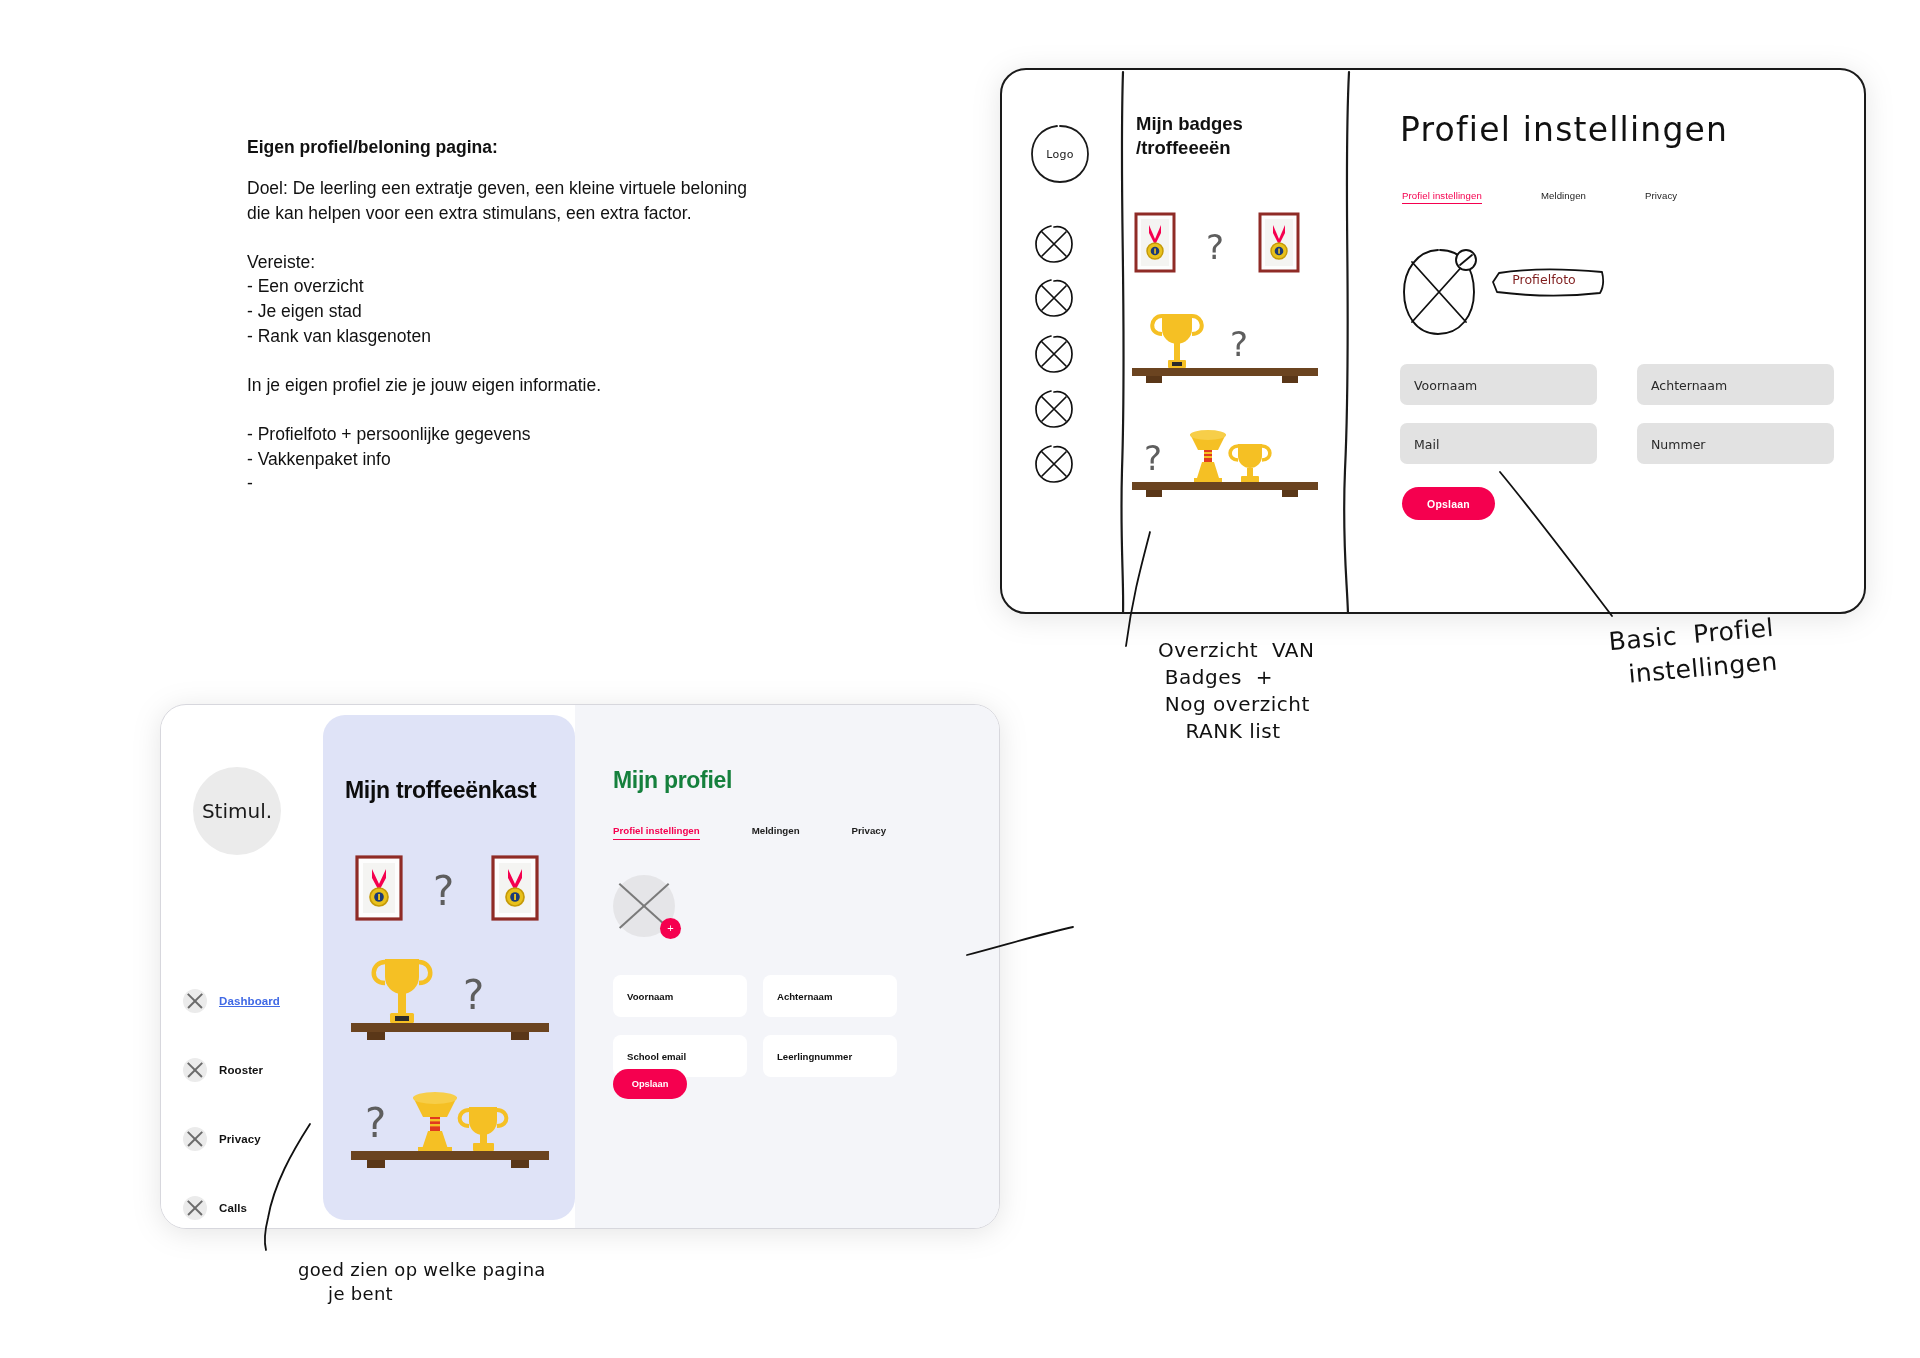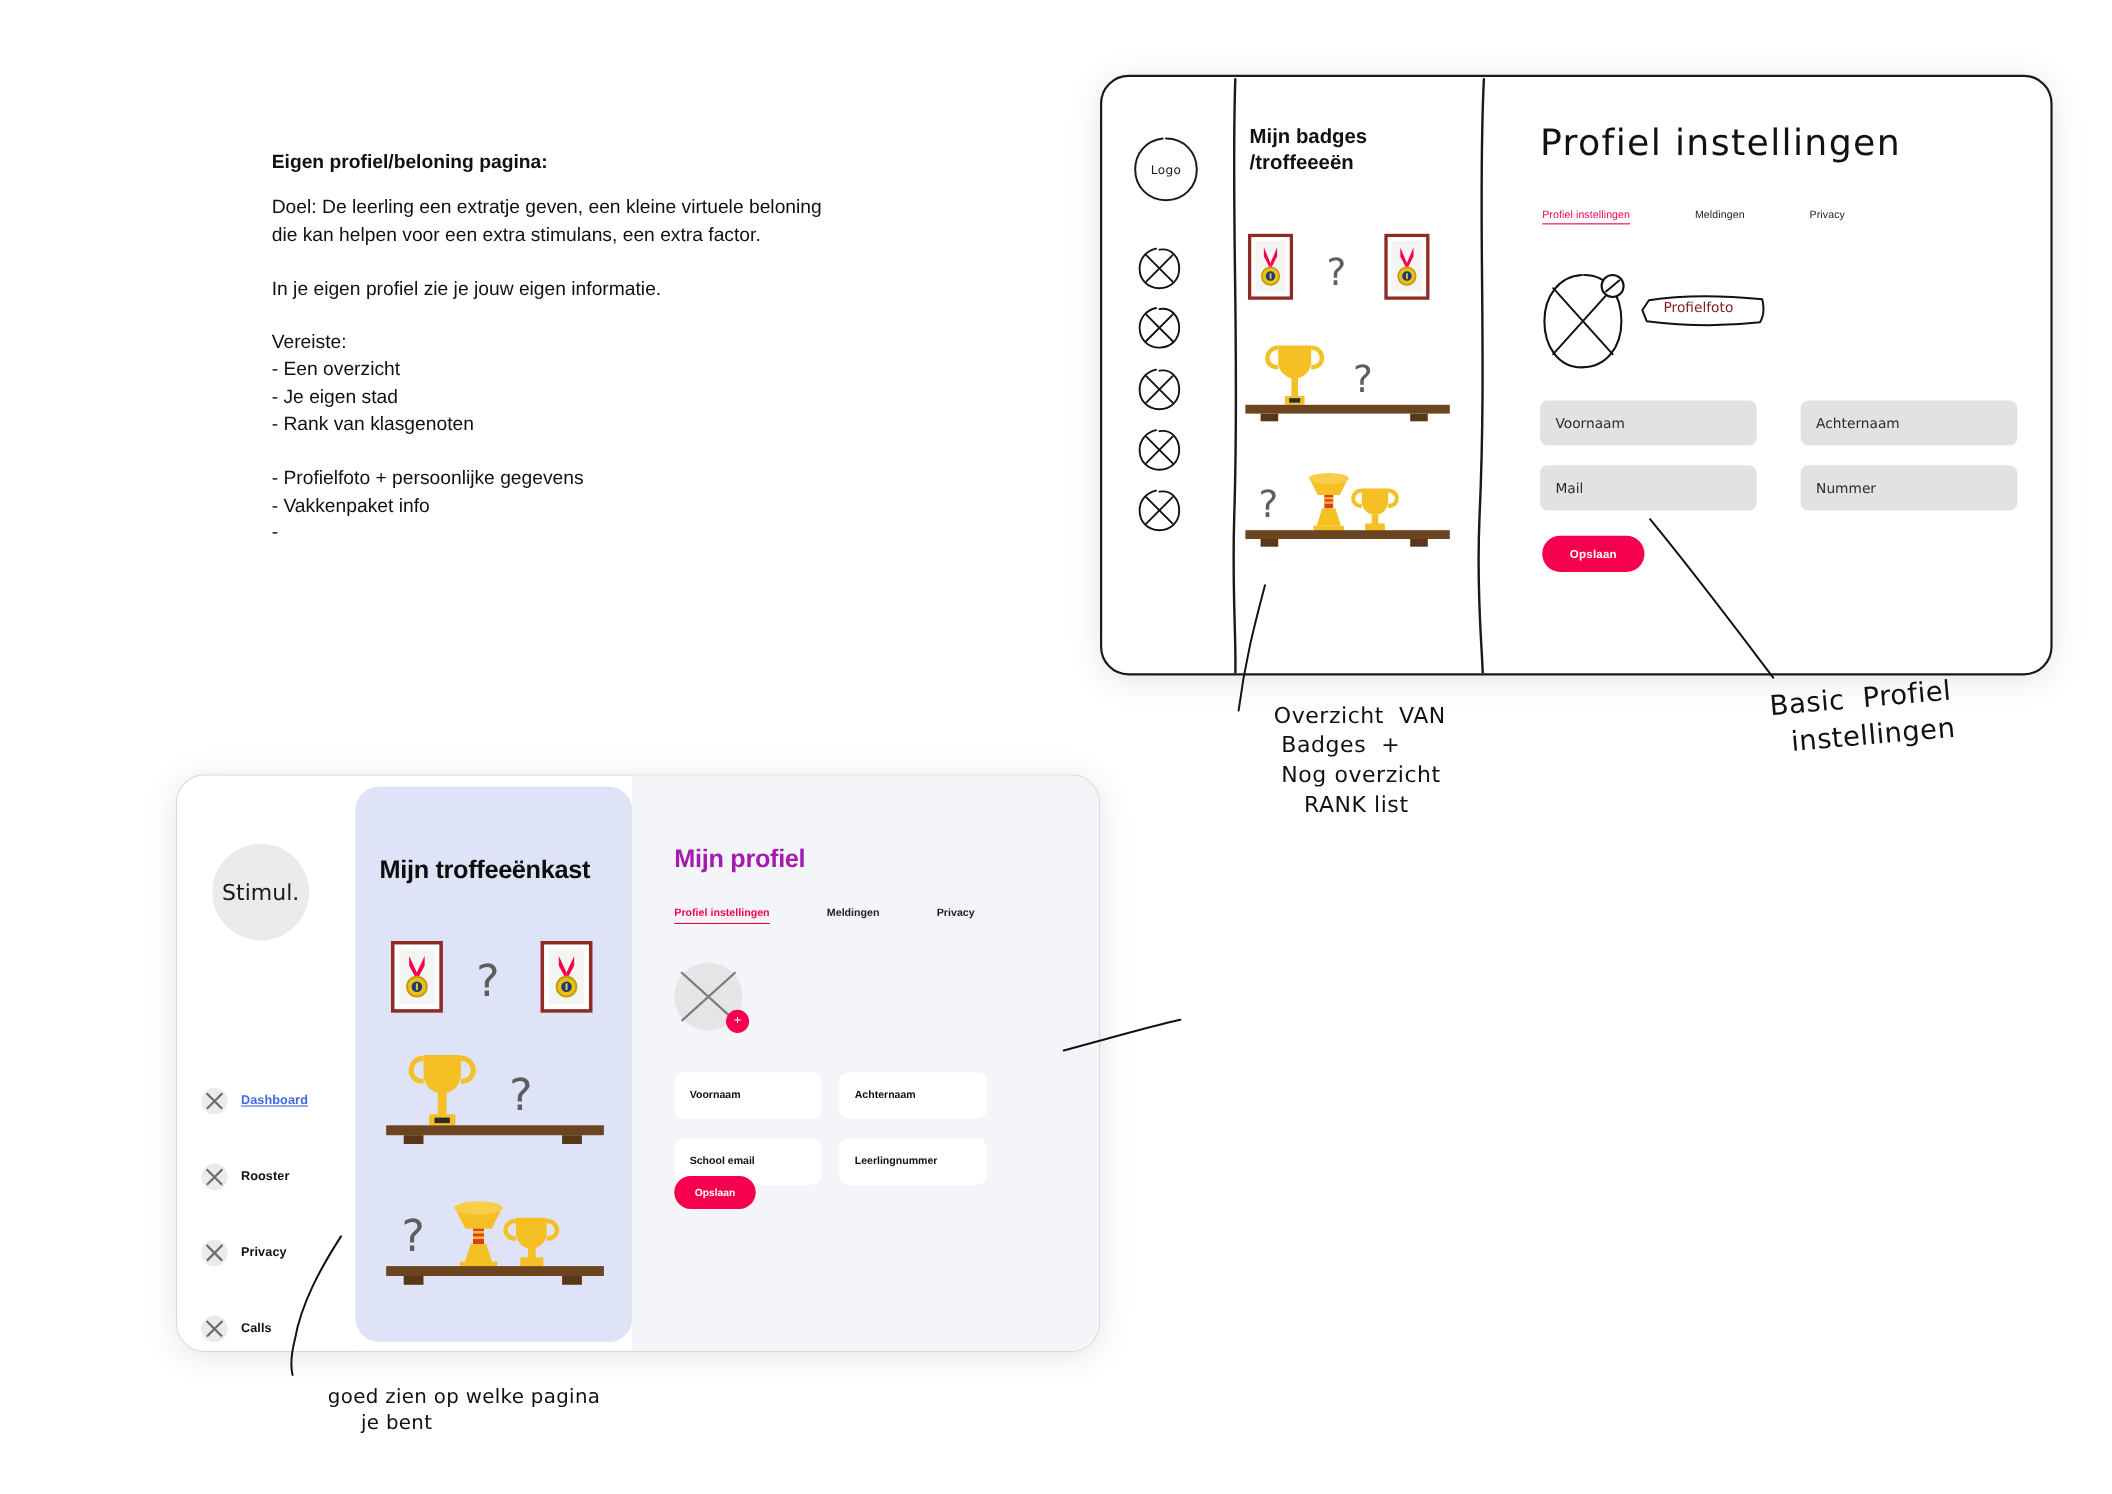--- a/index.html
+++ b/index.html
@@ -128,21 +128,21 @@
     position:absolute; left: 22px; top: 62px; width: 215px;
     font-size: 23px; font-weight: 800; color:#0d0d0d; letter-spacing:-.3px;
   }
 
   #mk-profile {
     position:absolute; left: 414px; top: 0; right: 0; height:100%;
     background:#f4f5f9;
   }
   #mk-profile h2 {
     position:absolute; left: 38px; top: 62px;
-    font-size: 23px; font-weight: 800; color:#a21caf; letter-spacing:-.3px;
+    font-size: 23px; font-weight: 800; color:#15803d; letter-spacing:-.3px;
   }
   #mk-tabs { position:absolute; left: 38px; top: 120px; display:flex; gap: 52px; }
   #mk-tabs .tab { font-size: 9.7px; font-weight:700; color:#1d1d1d; }
   #mk-tabs .tab.active { color:#f5004f; border-bottom:1.4px solid #f5004f; padding-bottom:3px; }
 
   #mk-avatar {
     position:absolute; left: 38px; top: 170px; width: 62px; height: 62px;
     background:#e5e5e8; border-radius:50%;
   }
   #mk-avatar .x1, #mk-avatar .x2 {
@@ -178,25 +178,25 @@
   .leader svg { display:block; overflow: visible; }
 </style>
 </head>
 <body>
 
 <div id="stage">
 
   <div id="notes">
     <div class="note-title">Eigen profiel/beloning pagina:</div>
     <div class="note-p">Doel: De leerling een extratje geven, een kleine virtuele beloning die kan helpen voor een extra stimulans, een extra factor.</div>
-    <div class="note-p">In je eigen profiel zie je jouw eigen informatie.</div>
     <div class="note-p note-list">Vereiste:
 - Een overzicht
 - Je eigen stad
 - Rank van klasgenoten</div>
+    <div class="note-p">In je eigen profiel zie je jouw eigen informatie.</div>
     <div class="note-list">- Profielfoto + persoonlijke gegevens
 - Vakkenpaket info
 -</div>
   </div>
 
   <div id="wireframe" class="panel-shadow">
 
     <div class="wf-divider" style="left:116px;">
       <svg width="10" height="546" viewBox="0 0 10 546">
         <path d="M5 2 C 1 120, 9 250, 4 400 C 2 470, 6 510, 5 544" stroke="#1a1a1a" stroke-width="2.2" fill="none" stroke-linecap="round"></path>

